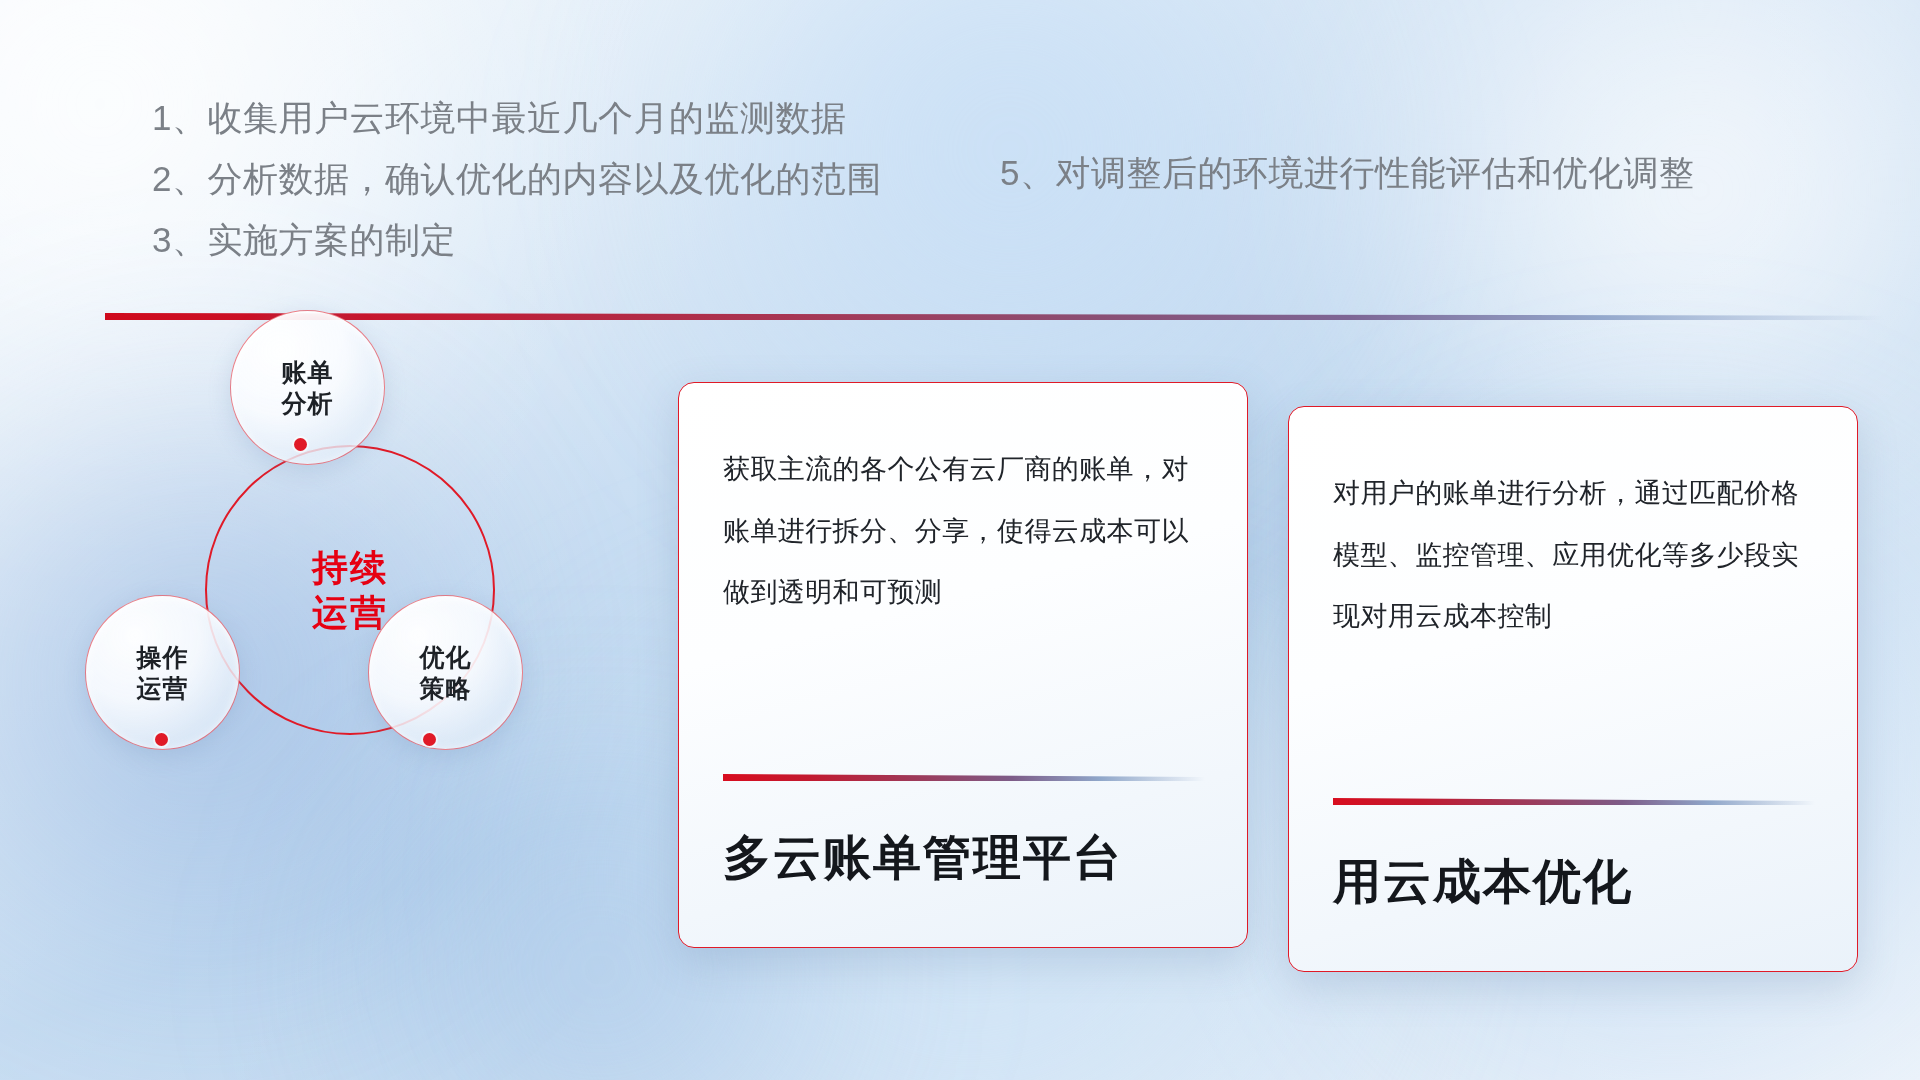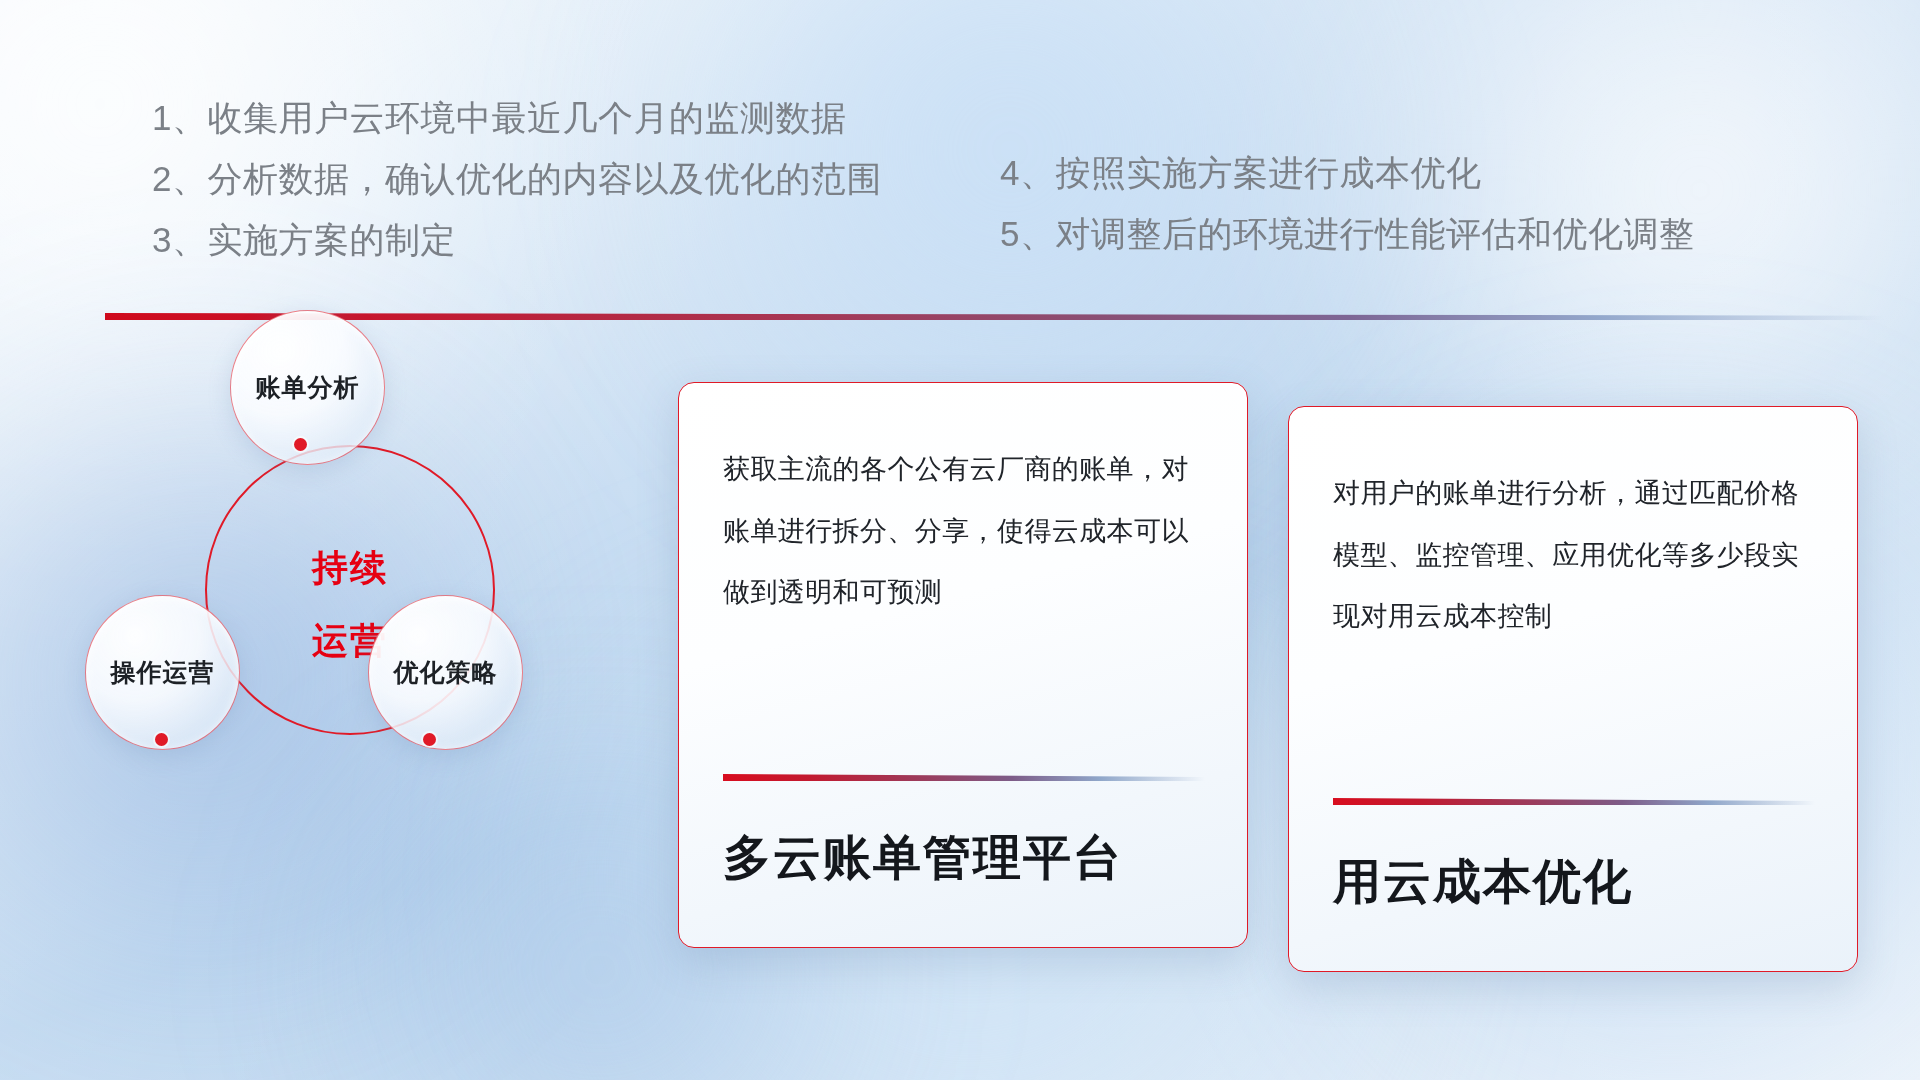--- a/index.html
+++ b/index.html
@@ -64,42 +64,42 @@
     border:2.2px solid #e01a27;
   }
   .ring-main{ left:145px; top:150px; width:290px; height:290px; }
   .bubble{
     position:absolute; border-radius:50%;
     border:1.6px solid rgba(224,26,39,.55);
     background:
       radial-gradient(circle at 32% 26%,rgba(255,255,255,.97) 0%,rgba(250,252,255,.90) 42%,
       rgba(231,240,250,.80) 70%,rgba(216,230,246,.72) 100%);
     box-shadow:0 6px 22px rgba(110,140,180,.22), inset 0 2px 10px rgba(255,255,255,.9);
-    display:flex; flex-direction:row; align-items:center; justify-content:center;
+    display:flex; flex-direction:column; align-items:center; justify-content:center;
   }
   .bubble span{
     font-size:25px; font-weight:bold; color:#1d2126; line-height:1.22;
     letter-spacing:1px;
   }
   .bub-top{ left:170px; top:15px; width:155px; height:155px; }
   .bub-left{ left:25px; top:300px; width:155px; height:155px; }
   .bub-right{ left:308px; top:300px; width:155px; height:155px; }
   .dot{
     position:absolute; width:13px; height:13px; border-radius:50%;
     background:#e01a27; box-shadow:0 0 0 2px rgba(255,255,255,.55);
   }
   .dot-top{ left:234px; top:143px; }
   .dot-left{ left:95px; top:438px; }
   .dot-right{ left:363px; top:438px; }
   #center-label{
     position:absolute; left:145px; top:150px; width:290px; height:290px;
     display:flex; flex-direction:column; align-items:center; justify-content:center;
   }
   #center-label span{
-    font-size:36px; font-weight:bold; color:#e60012; line-height:1.25; letter-spacing:2px;margin-top:28px;
+    font-size:36px; font-weight:bold; color:#e60012; line-height:1.25; letter-spacing:2px;
   }
 
   
   .card{
     position:absolute; top:382px; width:570px; height:566px;
     border-radius:16px;
     border:1.6px solid #e01a27;
     background:linear-gradient(165deg,#ffffff 0%,#fdfeff 40%,#f2f7fc 75%,#eaf2fa 100%);
     box-shadow:0 14px 40px rgba(92,124,164,.22);
     padding:56px 44px 0 44px;
@@ -137,21 +137,20 @@
   <div class="bg-sheen"></div>
 </div>
 
 <div class="list" id="list-left">
   <div class="row">1、收集用户云环境中最近几个月的监测数据</div>
   <div class="row">2、分析数据，确认优化的内容以及优化的范围</div>
   <div class="row">3、实施方案的制定</div>
 </div>
 
 <div class="list" id="list-right">
-  <div class="row">4、按照实施方案进行成本优化</div>
   <div class="row">5、对调整后的环境进行性能评估和优化调整</div>
 </div>
 
 <div id="top-rule"></div>
 
 <div id="diagram">
   <div class="ring ring-main"></div>
 
   <div id="center-label">
     <span>持续</span>

